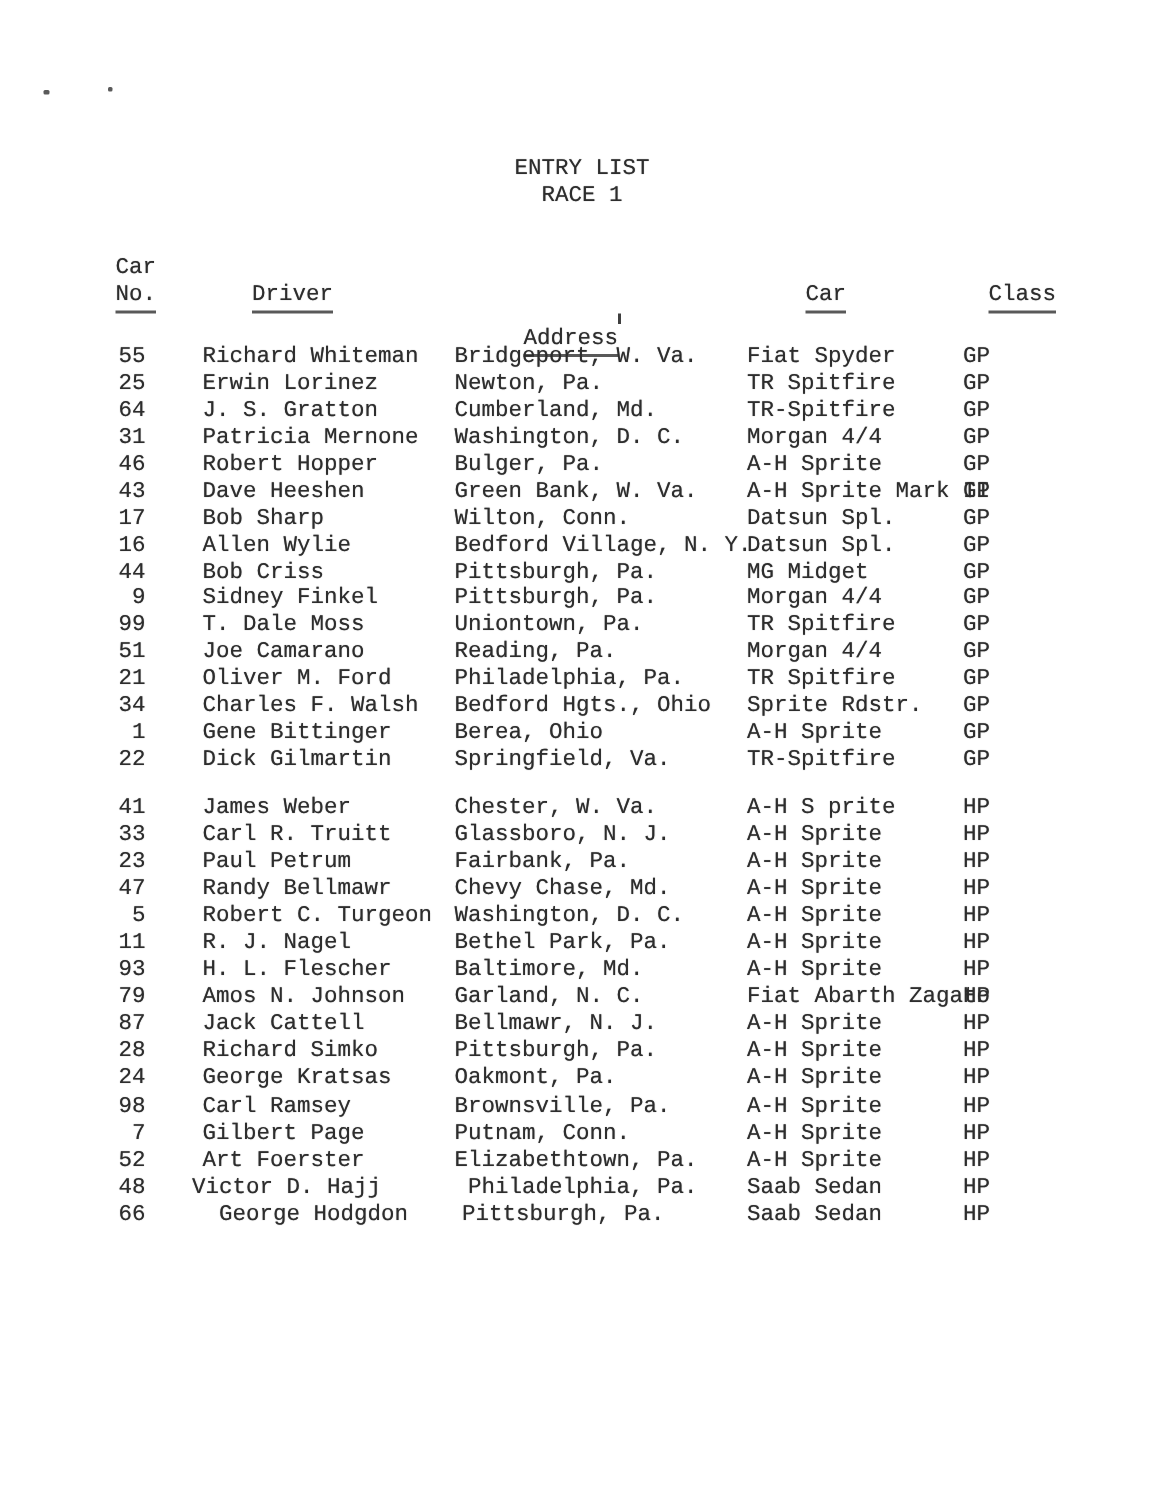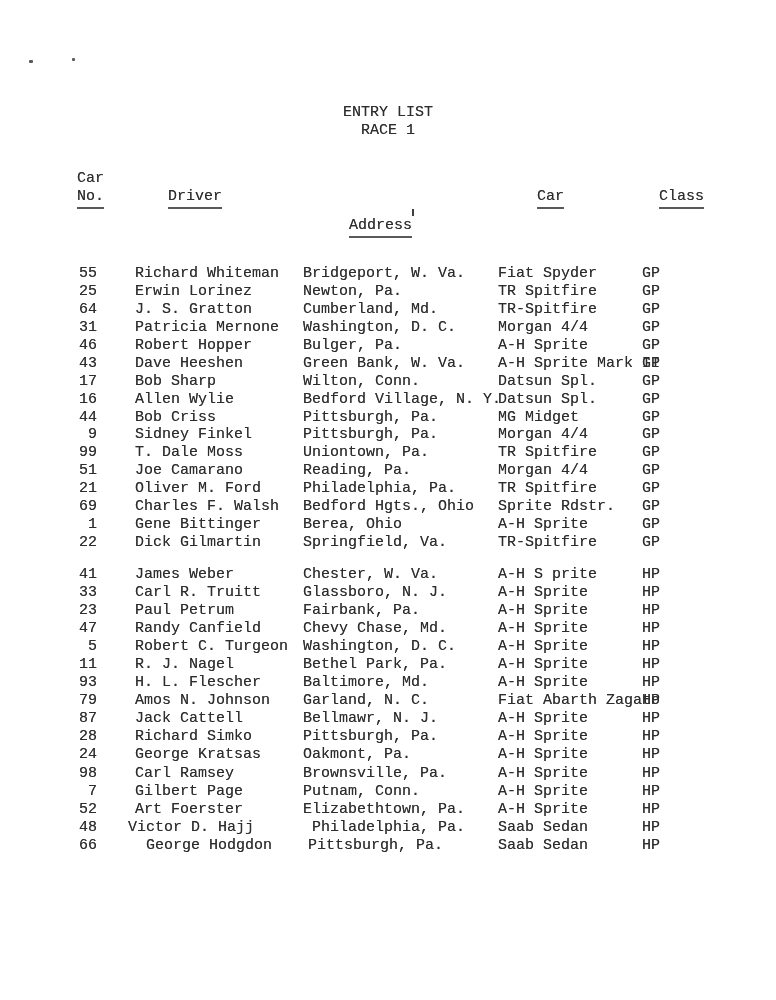--- a/index.html
+++ b/index.html
@@ -16,21 +16,21 @@
   }
   .title{position:absolute;left:0;top:104px;width:776px;text-align:center;}
   .hdr{position:absolute;white-space:pre;}
   .hdr-car-line1{left:77px;top:170px;}
   .hdr-no{left:77px;top:188px;}
   .hdr-driver{left:168px;top:188px;}
   .hdr-address{left:349px;top:188px;margin-top:29px;}
   .hdr-car{left:537px;top:188px;}
   .hdr-class{left:659px;top:188px;}
   .u{border-bottom:2px solid rgba(48,48,48,0.8);padding-bottom:1px;}
-  .section{position:absolute;left:0;width:776px;margin-top:36px;}
+  .section{position:absolute;left:0;width:776px;}
   .sec1{top:229px;}
   .sec2{top:530px;}
   .row{position:relative;height:17.95px;}
   .sec2 .row{height:18.05px;}
   .c{position:absolute;top:0;white-space:pre;}
   .c-no{left:60px;width:37px;text-align:right;}
   .c-driver{left:135px;}
   .c-address{left:303px;text-align:right;}
   .c-car{left:498px;}
   .c-class{left:642px;}
@@ -165,21 +165,21 @@
 
   <div class="row">
     <span class="c c-no">21</span>
     <span class="c c-driver">Oliver M. Ford</span>
     <span class="c c-address">Philadelphia, Pa.</span>
     <span class="c c-car">TR Spitfire</span>
     <span class="c c-class">GP</span>
   </div>
 
   <div class="row">
-    <span class="c c-no">69</span>
+    <span class="c c-no">34</span>
     <span class="c c-driver">Charles F. Walsh</span>
     <span class="c c-address">Bedford Hgts., Ohio</span>
     <span class="c c-car">Sprite Rdstr.</span>
     <span class="c c-class">GP</span>
   </div>
 
   <div class="row">
     <span class="c c-no">1</span>
     <span class="c c-driver">Gene Bittinger</span>
     <span class="c c-address">Berea, Ohio</span>
@@ -215,21 +215,21 @@
   <div class="row">
     <span class="c c-no">23</span>
     <span class="c c-driver">Paul Petrum</span>
     <span class="c c-address">Fairbank, Pa.</span>
     <span class="c c-car">A-H Sprite</span>
     <span class="c c-class">HP</span>
   </div>
 
   <div class="row">
     <span class="c c-no">47</span>
-    <span class="c c-driver">Randy Canfield</span>
+    <span class="c c-driver">Randy Bellmawr</span>
     <span class="c c-address">Chevy Chase, Md.</span>
     <span class="c c-car">A-H Sprite</span>
     <span class="c c-class">HP</span>
   </div>
 
   <div class="row">
     <span class="c c-no">5</span>
     <span class="c c-driver">Robert C. Turgeon</span>
     <span class="c c-address">Washington, D. C.</span>
     <span class="c c-car">A-H Sprite</span>

